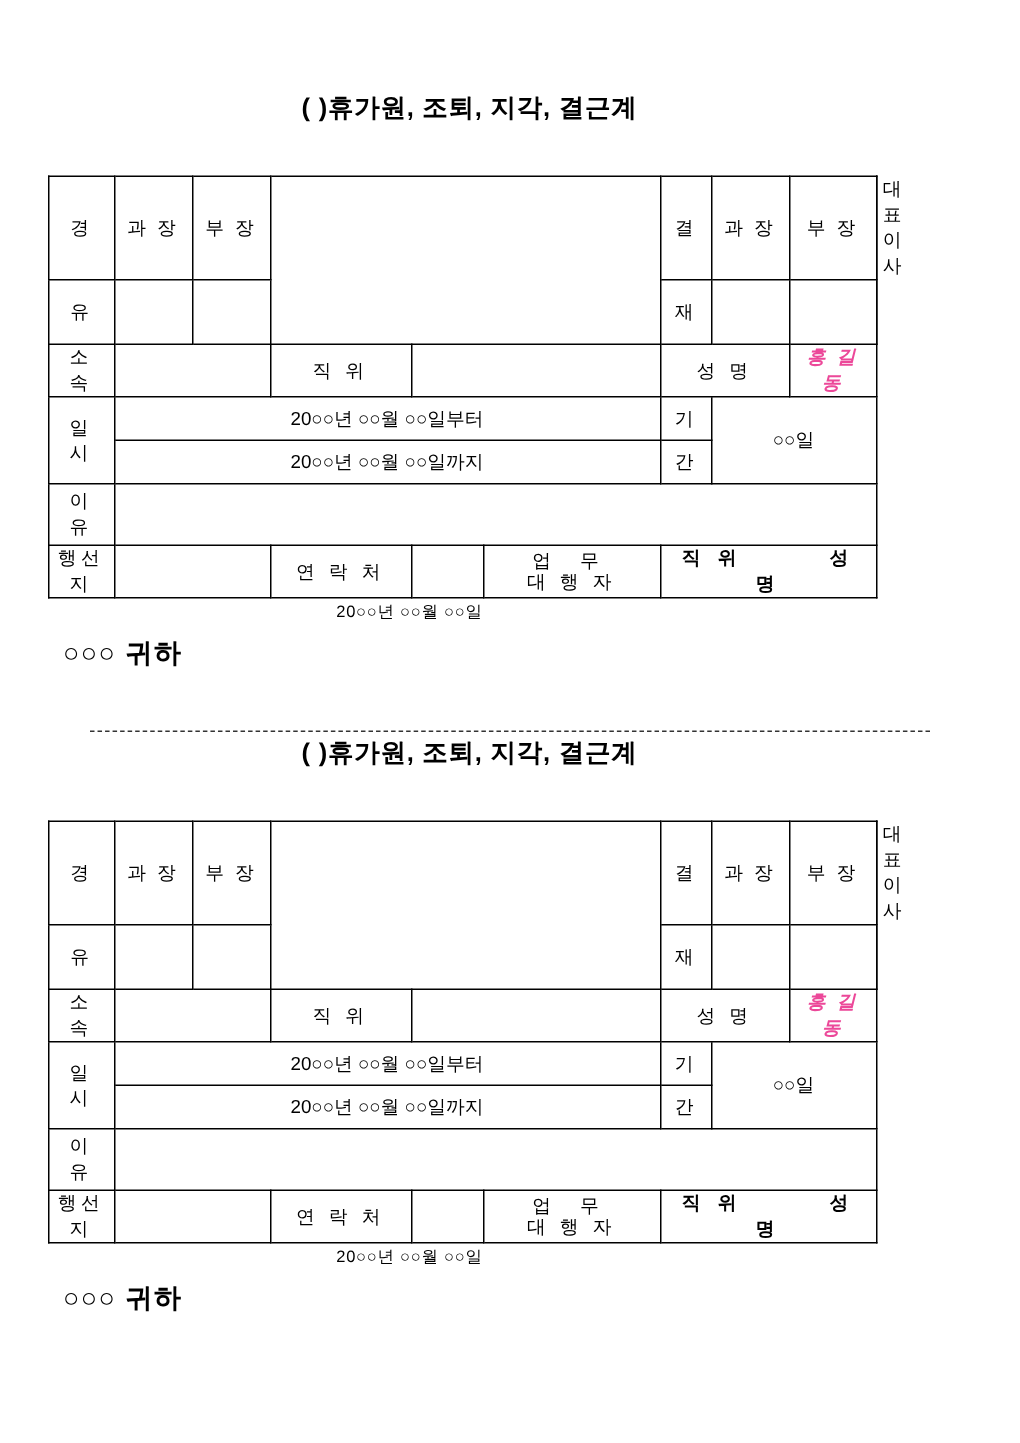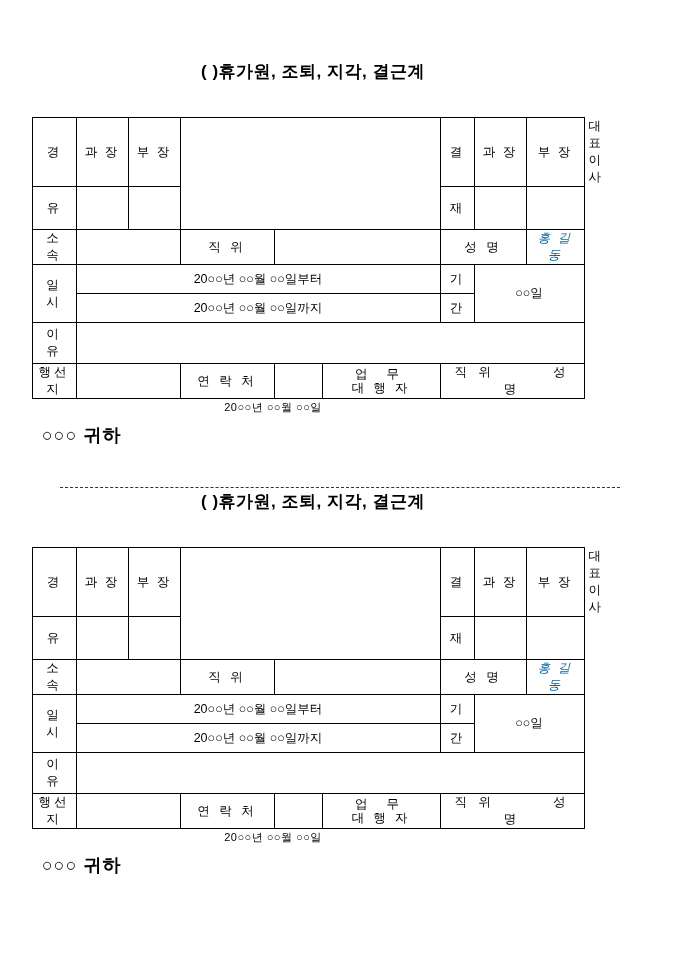--- a/index.html
+++ b/index.html
@@ -61,50 +61,50 @@
     padding-left: 8px;
   }
   td.label-c {
     background: #e8e8e8;
     font-size: 12.5px;
     letter-spacing: 2px;
     text-align: center;
   }
   td.blank { background: #ffffff; }
   td.sign-name {
-    color: #0369a1;
-    font-weight: normal;
+    color: #ec4899;
+    font-weight: bold;
     font-size: 12px;
     font-style: italic;
     letter-spacing: 2px;
   }
   td.date-cell {
     text-align: center;
     font-size: 12.5px;
   }
   td.biz-label {
     background: #e8e8e8;
     font-size: 12px;
     line-height: 14px;
     text-align: left;
     padding: 0 3px;
     letter-spacing: 1px;
-    font-family: Liberation Serif, serif;
   }
   td.biz-label .l1,
   td.biz-label .l2 {
     display: block;
     white-space: nowrap;
   }
   td.biz-label .l1 { letter-spacing: 8px; }
   td.biz-label .l2 { letter-spacing: 3px; }
   td.duty-name {
     text-align: left;
     padding-left: 8px;
     font-size: 12.5px;
+    font-weight: bold;
   }
   td.duty-name .sp { display: inline-block; width: 58px; }
   td.duty-name .seg { letter-spacing: 4px; }
 
   .under-date {
     width: 552px;
     margin: 1px auto 0 auto;
     text-align: center;
     font-size: 11px;
     letter-spacing: 0.5px;

